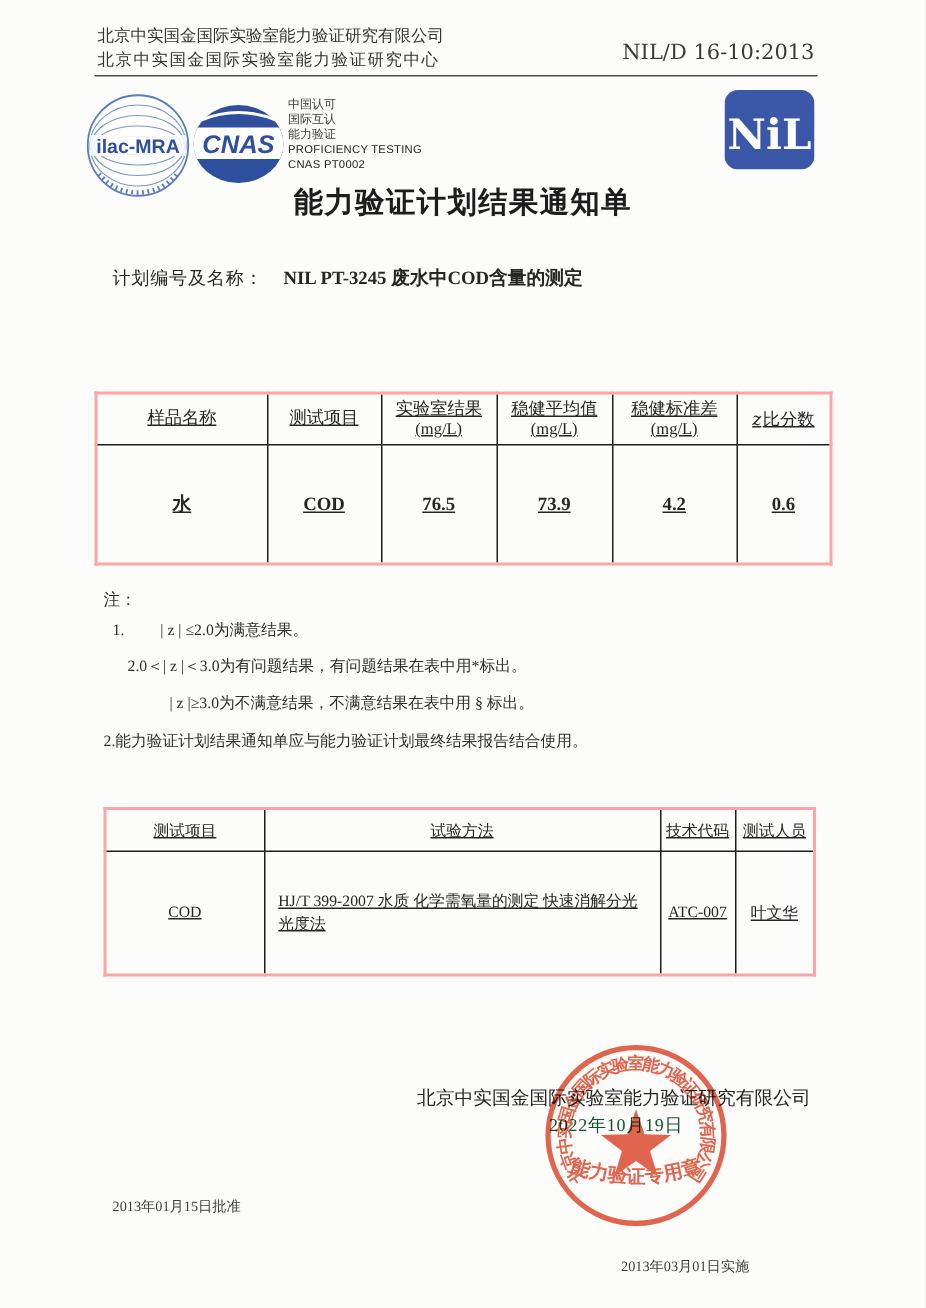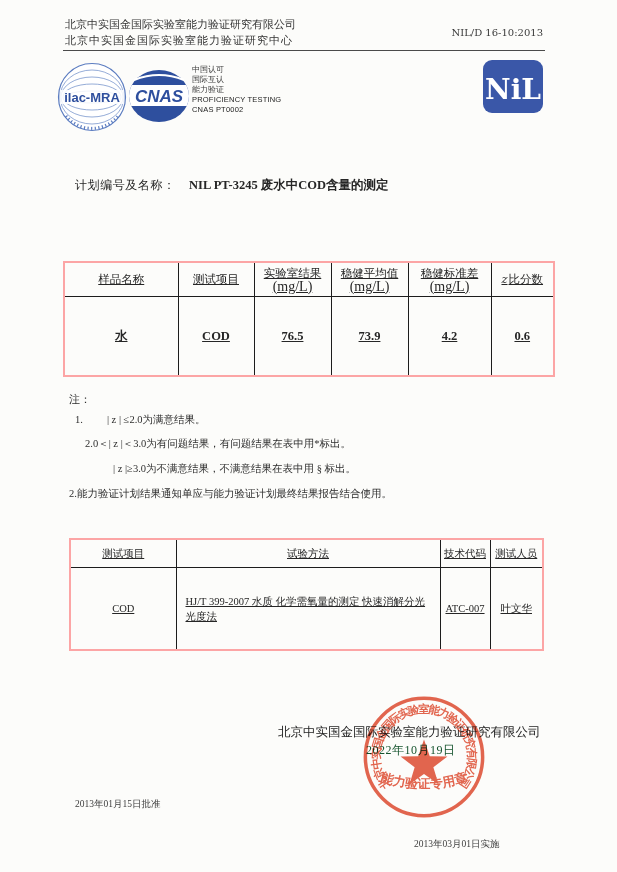--- a/index.html
+++ b/index.html
@@ -6,41 +6,41 @@
   .page{
     position:relative;width:617px;height:872px;margin:0 auto;
     background:#fcfcfa;overflow:hidden;
     font-family:"Liberation Serif","DejaVu Serif",serif;
     color:#262626;
   }
   .abs{position:absolute;}
   
   .hdr-company{left:65px;top:16px;font-size:11px;line-height:16px;color:#333;}
   .hdr-company .sp{letter-spacing:1px;}
-  .hdr-code{right:74px;top:27px;font-size:10px;color:#3a3a3a;font-family:"DejaVu Serif",serif;}
+  .hdr-code{right:74px;top:27px;font-size:14px;color:#3a3a3a;font-family:"DejaVu Serif",serif;}
   .rule{left:63px;top:50px;width:482px;height:1px;background:#4a4a4a;}
   
   .cnas-captions{left:192px;top:65px;font-size:8px;line-height:10px;color:#3c3c3c;font-family:"Liberation Sans",sans-serif;}
   .cnas-captions .en{font-weight:normal;font-size:7.5px;letter-spacing:.2px;color:#222;}
   
   .doc-title{left:0;top:121px;width:617px;text-align:center;font-size:19.5px;font-weight:bold;letter-spacing:1px;color:#1d1d1d;}
   
   .field-line{font-size:12px;white-space:nowrap;}
   .f-label{display:inline-block;width:100px;text-align:justify;text-align-last:justify;}
   .f-value{font-weight:bold;margin-left:14px;font-size:12.5px;}
   .f-code-label{margin-left:8px;}
   .f-code-value{font-weight:bold;margin-left:12px;font-size:12.5px;}
   
   table{border-collapse:collapse;table-layout:fixed;}
   .t1{left:63px;top:261px;width:490px;}
   .t2{left:69px;top:538px;width:473px;}
   .t1,.t2{position:absolute;border:2px solid #fca5a5;text-decoration:underline;}
   .t1 th,.t1 td,.t2 th,.t2 td{border:1px solid #1c1c1c;text-align:center;vertical-align:middle;padding:0;}
   .t1 th{height:33px;font-weight:normal;font-size:11.5px;line-height:13px;}
-  .t1 .unit{font-size:14px;}
+  .t1 .unit{font-size:11px;}
   .t1 td{height:78px;font-weight:bold;font-size:12.5px;}
   .zi{font-style:italic;font-family:"DejaVu Serif",serif;margin-right:1px;}
   .t2 th{height:27px;font-weight:normal;font-size:10.5px;}
   .t2 td{height:73px;font-size:10.5px;}
   .t2 .method-cell{text-align:left;padding:4px 9px;line-height:15px;}
   
   .note{font-size:10.5px;color:#2e2e2e;white-space:nowrap;}
   .n1gap{margin-left:24px;}
   
   .footer-company{left:278px;top:724px;font-size:12.5px;color:#242424;white-space:nowrap;}
@@ -89,20 +89,21 @@
     <div>能力验证</div>
     <div class="en">PROFICIENCY TESTING</div>
     <div class="en">CNAS PT0002</div>
   </div>
 
   <svg class="abs" style="left:483px;top:60px" width="60" height="53" viewBox="0 0 60 53">
     <rect x="0" y="0" width="60" height="53" rx="9" fill="#3a57a8"></rect>
     <text x="30" y="39" text-anchor="middle" font-family="DejaVu Serif, serif" font-size="28" font-weight="bold" fill="#ffffff">NiL</text>
   </svg>
 
+  <div class="abs doc-title">能力验证计划结果通知单</div>
 
   <div class="abs field-line" style="left:75px;top:177px">
     <span class="f-label">计划编号及名称：</span><span class="f-value">NIL PT-3245 废水中COD含量的测定</span>
   </div>
 
   <table class="t1">
     <colgroup>
       <col style="width:114px">
         <col style="width:76px">
         <col style="width:77px">

